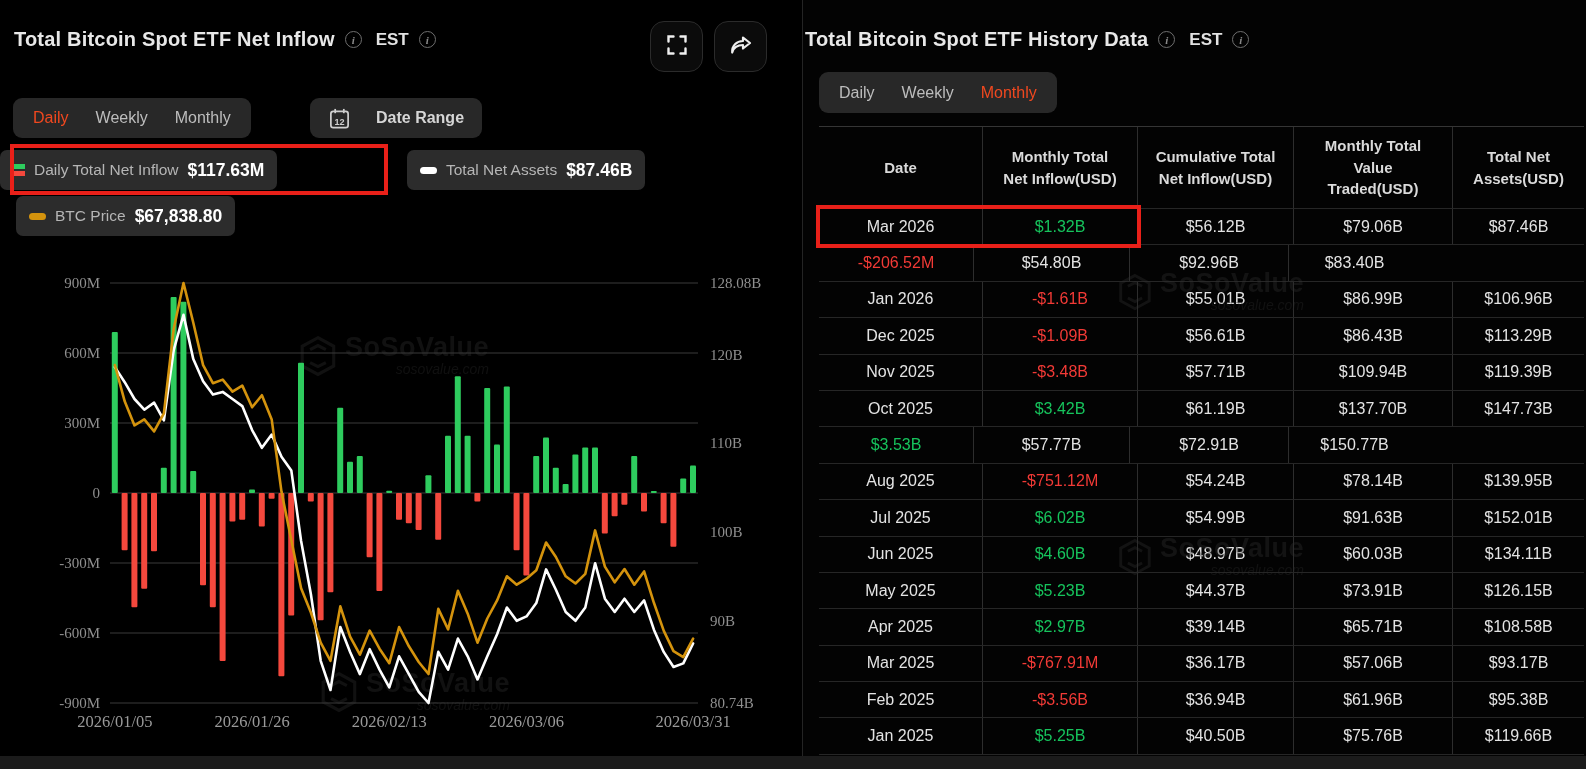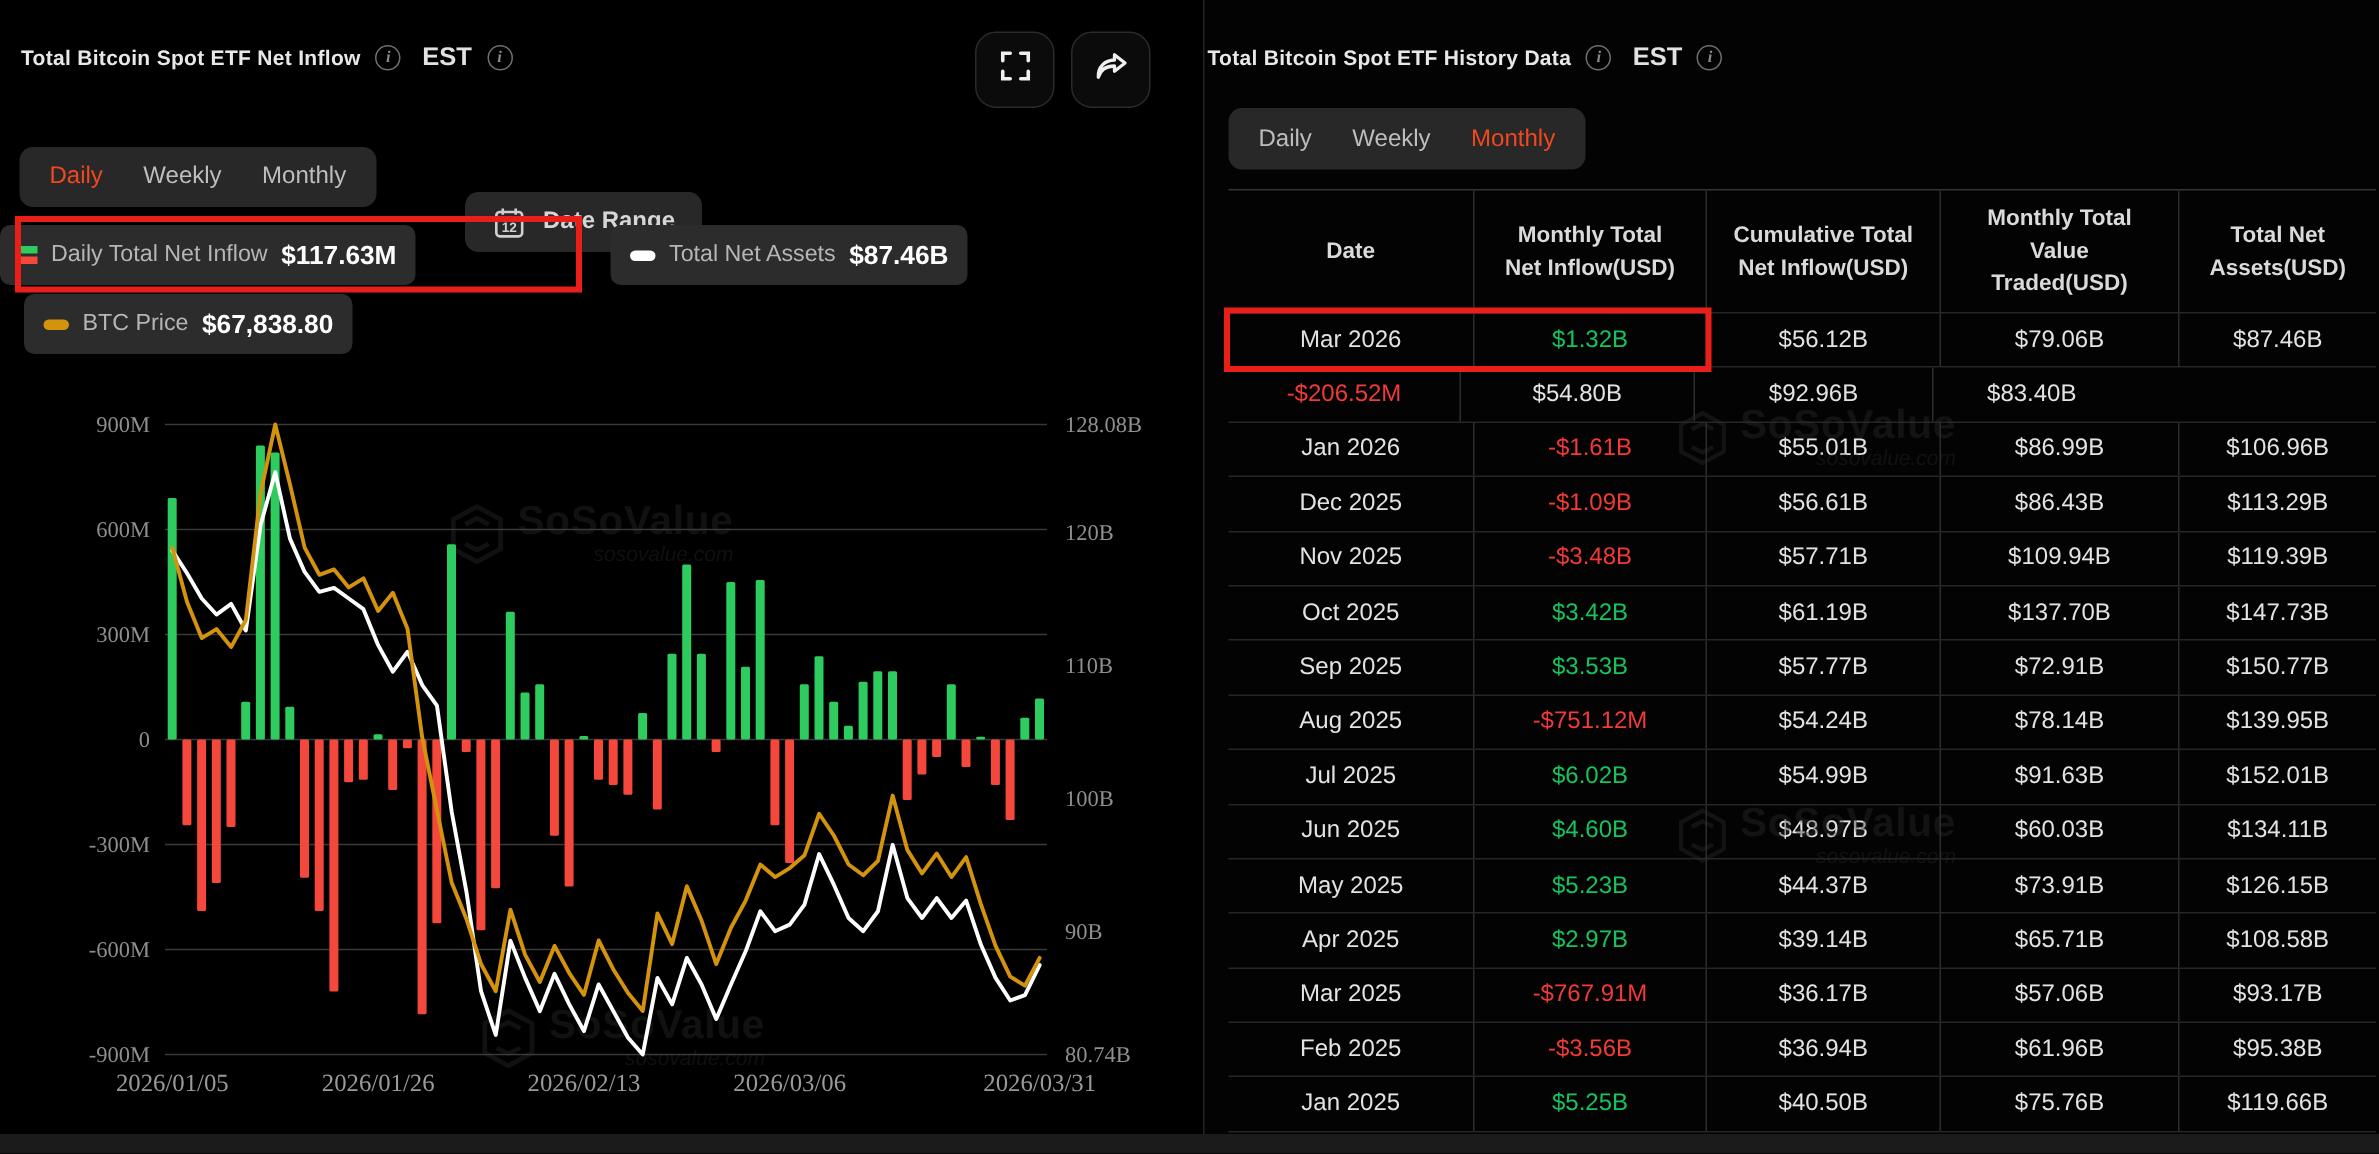--- a/index.html
+++ b/index.html
@@ -18,28 +18,28 @@
   .watermark{ position:absolute; display:flex; align-items:center; gap:8px;
     opacity:.38; pointer-events:none; z-index:0; transform:translate(-50%,-50%); }
   .wm-text{ color:#2e2e2e; }
   .wm-brand{ font-size:27px; font-weight:bold; letter-spacing:.5px; line-height:1; }
   .wm-domain{ font-size:14px; font-style:italic; text-align:right; line-height:1.2; color:#2a2a2a; }
   .annotation{ position:absolute; border:4px solid #e92019; z-index:6; pointer-events:none; }
 
   
   #left-panel{ position:absolute; left:0; top:0; width:801px; height:756px; background:#000; }
   .hdr-row{ position:absolute; left:14px; top:28px; display:flex; align-items:center; gap:10px; }
-  .panel-title{ font-size:14px; font-weight:bold; color:#e8e8e8; letter-spacing:.2px; }
+  .panel-title{ font-size:20px; font-weight:bold; color:#e8e8e8; letter-spacing:.2px; }
   .est{ font-size:17px; font-weight:bold; color:#e2e2e2; margin-left:4px; }
   .sq-btn{ position:absolute; top:21px; width:53px; height:51px; background:#0b0b0b;
     border:1px solid #2b2b2b; border-radius:14px; display:flex; align-items:center;
     justify-content:center; cursor:pointer; }
   #tabs-left{ position:absolute; left:13px; top:98px; height:40px; padding:0 20px; gap:27px; }
   #date-range-btn{ position:absolute; left:310px; top:98px; height:40px; padding:0 18px;
-    gap:11px; cursor:pointer;margin-top:30px; }
+    gap:25px; cursor:pointer; }
   .date-range-label{ font-size:16px; font-weight:bold; color:#d6d6d6; }
   .chip{ position:absolute; height:40px; background:#2c2c2c; border-radius:7px;
     display:flex; align-items:center; gap:9px; padding:0 13px; }
   .chip-label{ font-size:15.5px; color:#b5b5b5; white-space:nowrap; }
   .chip-value{ font-size:17.5px; font-weight:bold; color:#fff; white-space:nowrap; }
   .icon-split{ width:12px; height:13px; display:flex; flex-direction:column; gap:2px; }
   .icon-split span{ display:block; width:12px; }
   .dash{ width:17px; height:7px; border-radius:4px; }
   #chart-wrap{ position:absolute; left:10px; top:262px; width:780px; height:478px; }
   #chart-svg{ position:relative; z-index:1; }
@@ -335,21 +335,20 @@
             <div class="td" style="width: 131px;">$119.39B</div>
           </div>
           <div class="tr">
             <div class="td" style="width: 164px;">Oct 2025</div>
             <div class="td pos" style="width: 155px;">$3.42B</div>
             <div class="td" style="width: 156px;">$61.19B</div>
             <div class="td" style="width: 159px;">$137.70B</div>
             <div class="td" style="width: 131px;">$147.73B</div>
           </div>
           <div class="tr">
-            <div class="td" style="width: 164px;">Sep 2025</div>
             <div class="td pos" style="width: 155px;">$3.53B</div>
             <div class="td" style="width: 156px;">$57.77B</div>
             <div class="td" style="width: 159px;">$72.91B</div>
             <div class="td" style="width: 131px;">$150.77B</div>
           </div>
           <div class="tr">
             <div class="td" style="width: 164px;">Aug 2025</div>
             <div class="td neg" style="width: 155px;">-$751.12M</div>
             <div class="td" style="width: 156px;">$54.24B</div>
             <div class="td" style="width: 159px;">$78.14B</div>

